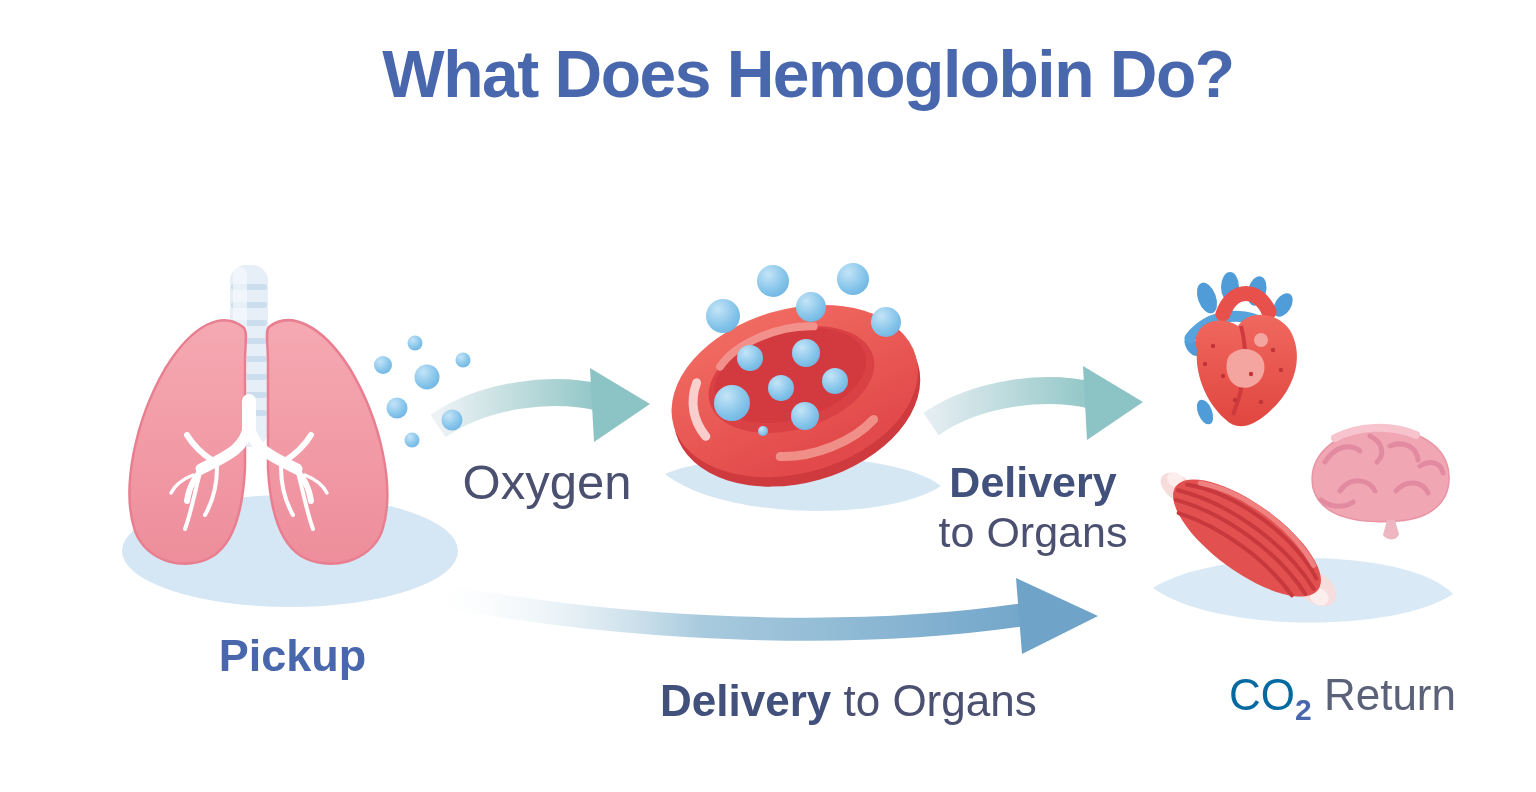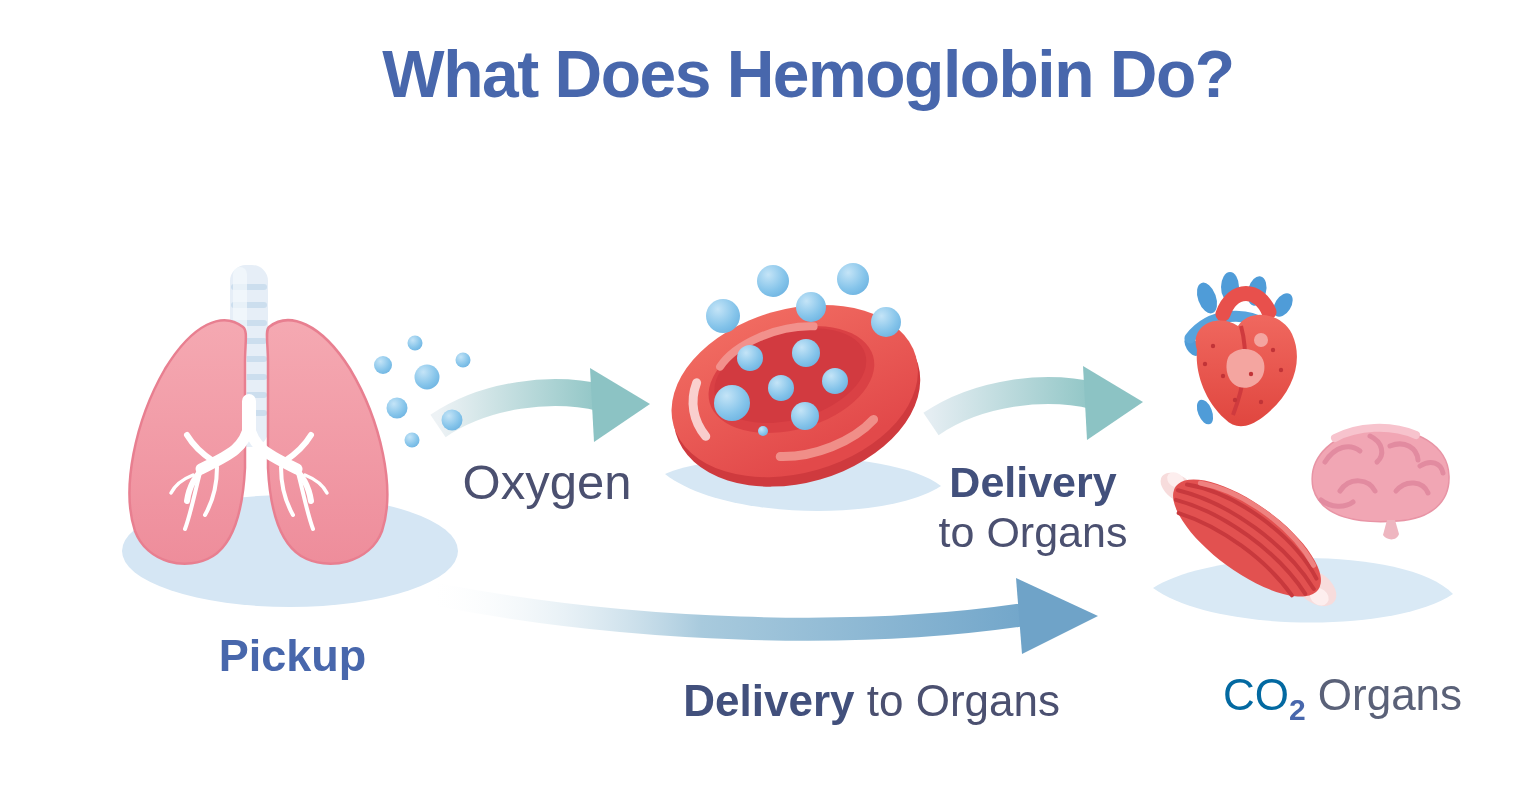--- a/index.html
+++ b/index.html
@@ -20,21 +20,21 @@
   .delivery-label{
     left:893px;top:457px;width:240px;text-align:center;
     font-size:43px;line-height:50px;color:#4b5070;
   }
   .delivery-label .bold{font-weight:700;color:#42507c;}
   .lungs-label{
     left:150px;top:630px;width:205px;text-align:center;
     font-size:45px;font-weight:700;color:#4867ac;
   }
   .bottom-delivery-label{
-    left:620px;top:676px;width:400px;text-align:right;
+    left:620px;top:676px;width:400px;text-align:left;
     font-size:44px;color:#4b5070;
   }
   .bottom-delivery-label .bold{font-weight:700;color:#42507c;}
   .co2-label{
     left:1150px;top:670px;width:305px;text-align:center;
     font-size:44px;color:#5a6178;
   }
   .co2-label .formula{font-weight:400;color:#0369a1;}
   .co2-label sub{font-size:30px;font-weight:700;color:#4867ac;}
 </style>
@@ -242,16 +242,16 @@
     <polygon points="588,6 670,44 594,82" fill="#6fa3c8"></polygon>
   </svg>
 
   <div class="abs lungs-label caption">Pickup</div>
 
   <div class="abs bottom-delivery-label caption">
     <span class="bold">Delivery</span><span> to Organs</span>
   </div>
 
   <div class="abs co2-label caption">
-    <span class="formula">CO</span><sub>2</sub><span> Organs</span>
+    <span class="formula">CO</span><sub>2</sub><span> Return</span>
   </div>
 
 </div>
 
 </body></html>

